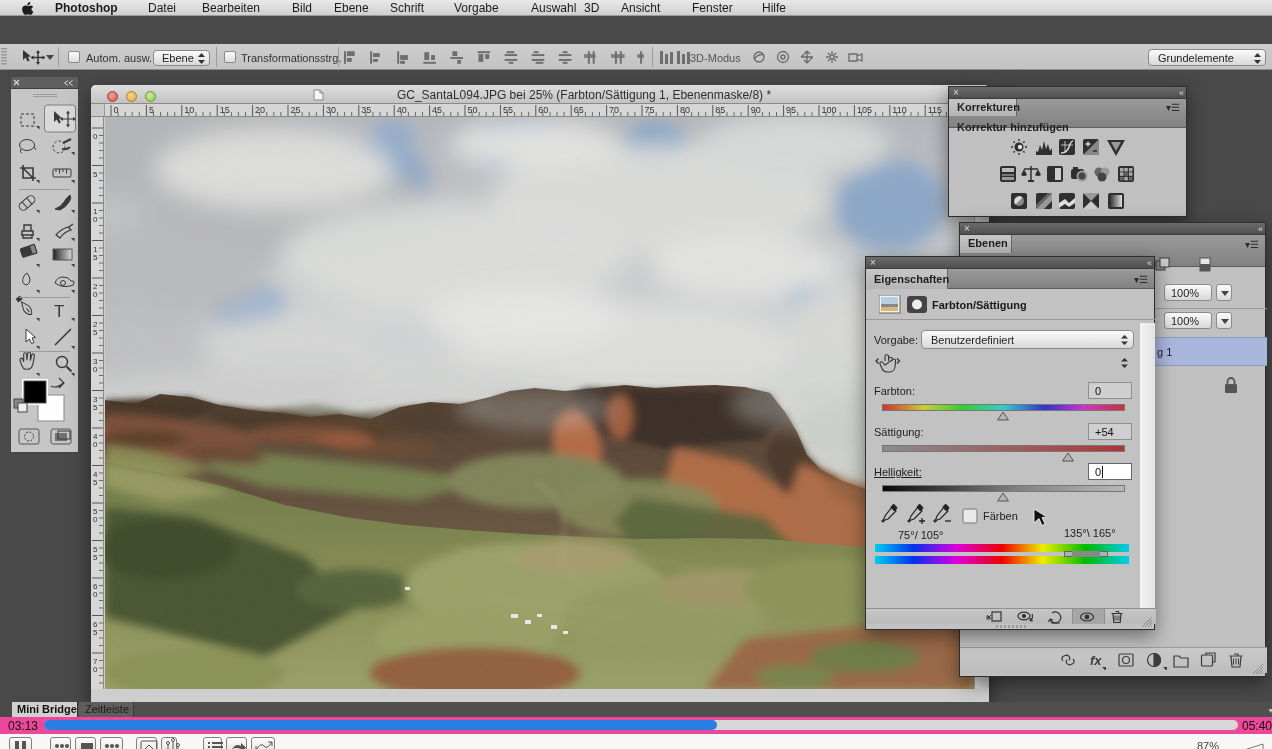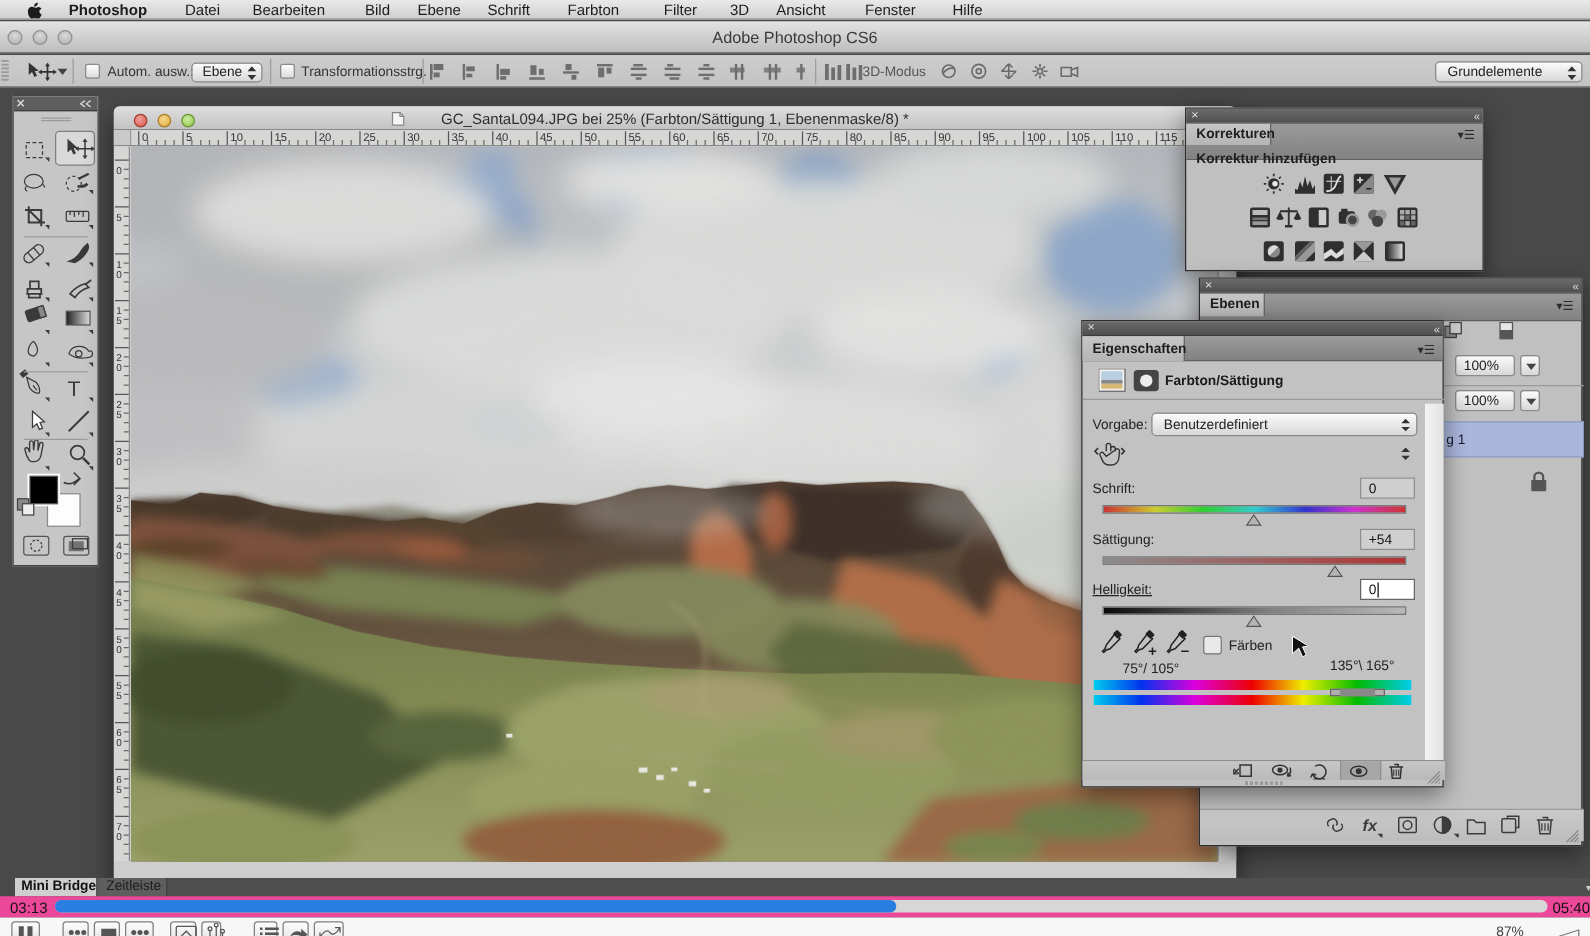--- a/index.html
+++ b/index.html
@@ -42,21 +42,21 @@
   .panel { position:absolute; border:1px solid #2e2e2e; box-shadow:0 6px 18px rgba(0,0,0,.45); }
   
   #toolbar { position:absolute; left:10px; top:76px; width:69px; height:377px;
     background:#c6c6c6; border:1px solid #454545; }
   
   #docwin { position:absolute; left:91px; top:85px; width:898px; height:620px;
     background:#cecece; border-radius:5px 5px 0 0; box-shadow:0 8px 20px rgba(0,0,0,.5); }
   #doctitle { position:absolute; left:0; top:0; width:100%; height:19px;
     background:linear-gradient(#dedede,#c3c3c3); border-bottom:1px solid #8a8a8a;
     border-radius:5px 5px 0 0; }
-  #doctitle .t { position:absolute; top:3px; width:100%; text-align:center; font-size:12px; color:#2e2e2e; }
+  #doctitle .t { position:absolute; top:3px; width:100%; text-align:center; font-size:12px; color:#2e2e2e;margin-left:44px; }
   .light { position:absolute; top:6px; width:11px; height:11px; border-radius:50%; }
   
   #tabsrow { position:absolute; left:0; top:702px; width:1272px; height:15px; background:#4f4f4f;margin-left:12px; }
   #playerbar { position:absolute; left:0; top:717px; width:1272px; height:17px; background:#ec4899; }
   #controls { position:absolute; left:0; top:734px; width:1272px; height:15px; background:#f7f7f7; }
   .pbtn { position:absolute; top:3px; height:18px; background:linear-gradient(#fdfdfd,#e2e2e2);
     border:1px solid #7f7f7f; border-radius:3px; }
   text { font-family:"Liberation Sans", sans-serif; }
 </style>
 </head>
@@ -66,34 +66,28 @@
   <div id="menubar">
     <svg style="position:absolute;left:22px;top:2px" width="12" height="13" viewBox="0 0 12 13">
         <path d="M8.2 0 q0.3 1.4 -0.7 2.4 q-1 1.1 -2.2 0.9 q-0.3 -1.3 0.8 -2.4 q1 -1 2.1 -0.9 Z M9.4 6.8 q0 2.2 1.9 3 q-0.6 1.6 -1.7 2.6 q-0.8 0.7 -1.8 0.3 q-0.9 -0.4 -1.8 -0.4 q-0.9 0 -1.8 0.4 q-1 0.4 -1.8 -0.3 Q0.7 10.7 0.3 8.4 Q-0.2 5.6 1.3 4.3 q1 -0.9 2.2 -0.9 q0.9 0 1.7 0.4 q0.8 0.4 1.4 0.4 q0.6 0 1.4 -0.4 q1.3 -0.5 2.4 0.3 q0.5 0.4 0.8 0.9 q-1.8 1 -1.8 1.8 Z" fill="#1c1c1c"></path>
       </svg>
     <span style="left:55px;font-weight:bold;">Photoshop</span>
     <span style="left:148px;">Datei</span>
     <span style="left:202px;">Bearbeiten</span>
     <span style="left:292px;">Bild</span>
     <span style="left:334px;">Ebene</span>
     <span style="left:390px;">Schrift</span>
-    <span style="left:454px;">Farbton</span>
-    <span style="left:531px;">Filter</span>
+    <span style="left:454px;">Vorgabe</span>
+    <span style="left:531px;">Auswahl</span>
     <span style="left:584px;">3D</span>
     <span style="left:621px;">Ansicht</span>
     <span style="left:692px;">Fenster</span>
     <span style="left:762px;">Hilfe</span>
   </div>
 
-  <div id="titlebar">
-    <div class="tbtn" style="left:6px;"></div>
-    <div class="tbtn" style="left:26px;"></div>
-    <div class="tbtn" style="left:46px;"></div>
-    <div class="title">Adobe Photoshop CS6</div>
-  </div>
 
   <div id="optbar">
     <svg class="abs" style="left:1px;top:4px" width="8" height="18">
         <g fill="#9a9a9a">
           <rect y="0" width="6" height="1.5"></rect>
           <rect y="3" width="6" height="1.5"></rect>
           <rect y="6" width="6" height="1.5"></rect>
           <rect y="9" width="6" height="1.5"></rect>
           <rect y="12" width="6" height="1.5"></rect>
           <rect y="15" width="6" height="1.5"></rect>
@@ -638,21 +632,21 @@
             <stop offset="1" stop-color="#ddd"></stop>
           </linearGradient>
         </defs>
     </svg>
   </div>
   <div id="ebenen" class="panel" style="left:959px;top:222px;width:307px;height:455px;background:#c0c0c0;">
     <div class="phead">
         <span class="px">×</span>
         <span class="parr">«</span>
       </div>
-    <div class="ptabs" style="height:22px;">
+    <div class="ptabs" style="height:32px;">
         <div class="ptab" style="width:52px;height:18px;">Ebenen</div>
         <span class="pmenu" style="top:4px;">▾☰</span>
       </div>
     <svg class="abs" style="left:194px;top:34px" width="70" height="16">
       <g fill="none" stroke="#3c3c3c">
           <rect x="2" y="4" width="9" height="9" fill="#888"></rect>
           <rect x="6" y="1" width="9" height="9" fill="#ccc"></rect>
         </g>
       <g>
           <rect x="46" y="1" width="10" height="13" fill="#e6e6e6" stroke="#555"></rect>
@@ -741,21 +735,21 @@
       </svg>
     <svg class="abs" style="left:9px;top:96px" width="26" height="22" viewBox="0 0 26 22">
       <g fill="none" stroke="#333" stroke-width="1.1">
         <path d="M10 8 V3.5 a1.8 1.8 0 0 1 3.6 0 V8 m0 -2 a1.8 1.8 0 0 1 3.6 0 V8 m0 -1 a1.8 1.8 0 0 1 3.4 0.8 L20 14 a6 5.5 0 0 1 -6 5 h-1.5 a6 5.5 0 0 1 -5.5 -3.5 L5 11 a1.6 1.6 0 0 1 2.8 -1.5 L10 12 Z"></path>
         <path d="M3.5 5.5 L1 8 l2.5 2.5 M22 5.5 L24.5 8 L22 10.5" stroke-width="1.3"></path>
       </g>
     </svg>
     <svg class="abs" style="left:254px;top:101px" width="9" height="10">
         <path d="M4.5 0 L8 3.5 H1 Z M4.5 10 L1 6.5 H8 Z" fill="#333"></path>
       </svg>
-    <div class="abs" style="left:8px;top:128px;font-size:11px;color:#222;">Schrift:</div>
+    <div class="abs" style="left:8px;top:128px;font-size:11px;color:#222;">Farbton:</div>
     <div class="abs" style="left:222px;top:125px;width:44px;height:17px;background:#cfcfcf;border:1px solid #8f8f8f;font-size:11px;color:#111;padding:2px 0 0 6px;">0</div>
     <div class="abs" style="left:16px;top:147px;width:243px;height:7px;border:1px solid #777;background:linear-gradient(90deg,#c33 0%,#cc3 17%,#3c3 33%,#3cc 50%,#33c 67%,#c3c 83%,#c33 100%);"></div>
     <svg class="abs" style="left:130px;top:154px" width="14" height="10">
         <path d="M7 1 L12.5 9 H1.5 Z" fill="#b5b5b5" stroke="#555"></path>
       </svg>
     <div class="abs" style="left:8px;top:169px;font-size:11px;color:#222;">Sättigung:</div>
     <div class="abs" style="left:222px;top:166px;width:44px;height:17px;background:#cfcfcf;border:1px solid #8f8f8f;font-size:11px;color:#111;padding:2px 0 0 6px;">+54</div>
     <div class="abs" style="left:16px;top:188px;width:243px;height:7px;border:1px solid #777;background:linear-gradient(90deg,#8c8c8c,#a05858 60%,#b03434);"></div>
     <svg class="abs" style="left:195px;top:195px" width="14" height="10">
         <path d="M7 1 L12.5 9 H1.5 Z" fill="#b5b5b5" stroke="#555"></path>

